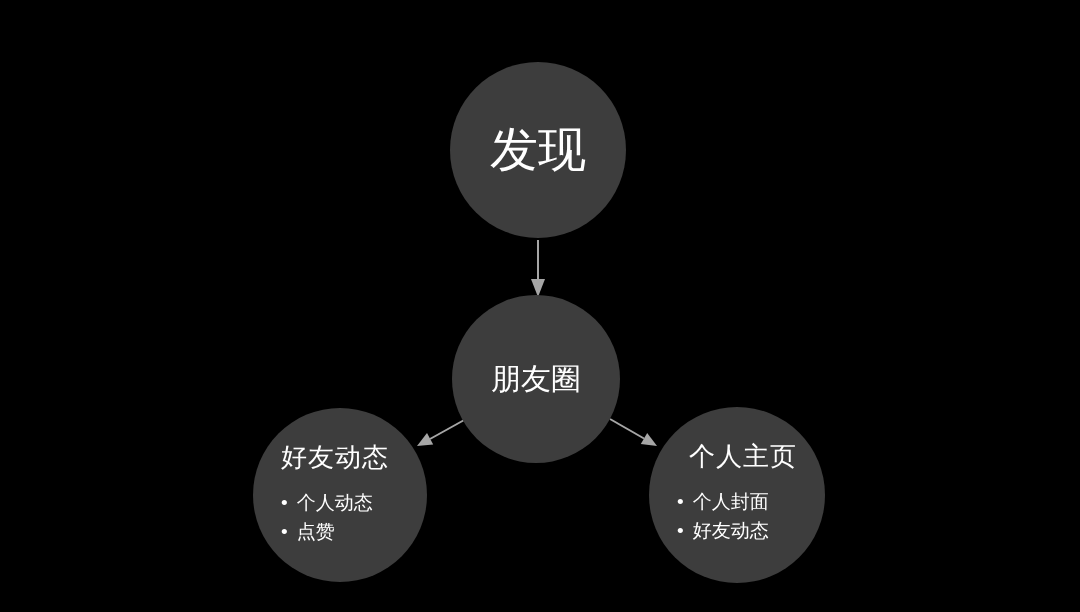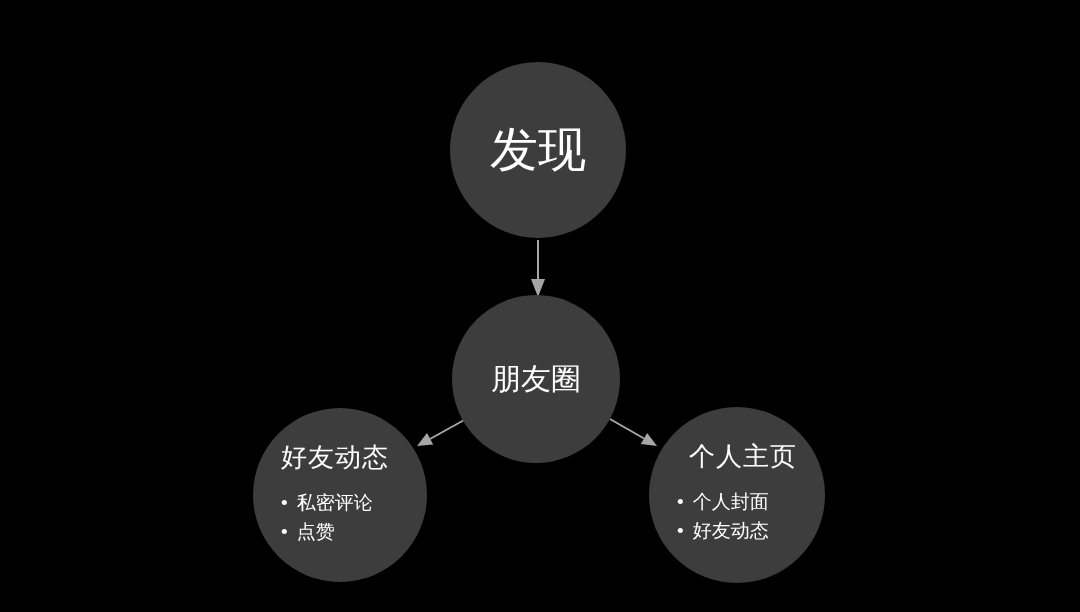--- a/index.html
+++ b/index.html
@@ -118,21 +118,21 @@
 
   <div class="circle centered node-moments">
     <span>朋友圈</span>
   </div>
 
   <div class="circle small-node node-friend-feed">
     <div class="node-title">好友动态</div>
     <ul class="bullet-list">
       <li class="bullet-item">
         <span class="bullet-dot">•</span>
-        <span>私密评论</span>
+        <span>个人动态</span>
       </li>
       <li class="bullet-item">
         <span class="bullet-dot">•</span>
         <span>点赞</span>
       </li>
     </ul>
   </div>
 
   <div class="circle small-node node-profile">
     <div class="node-title">个人主页</div>

